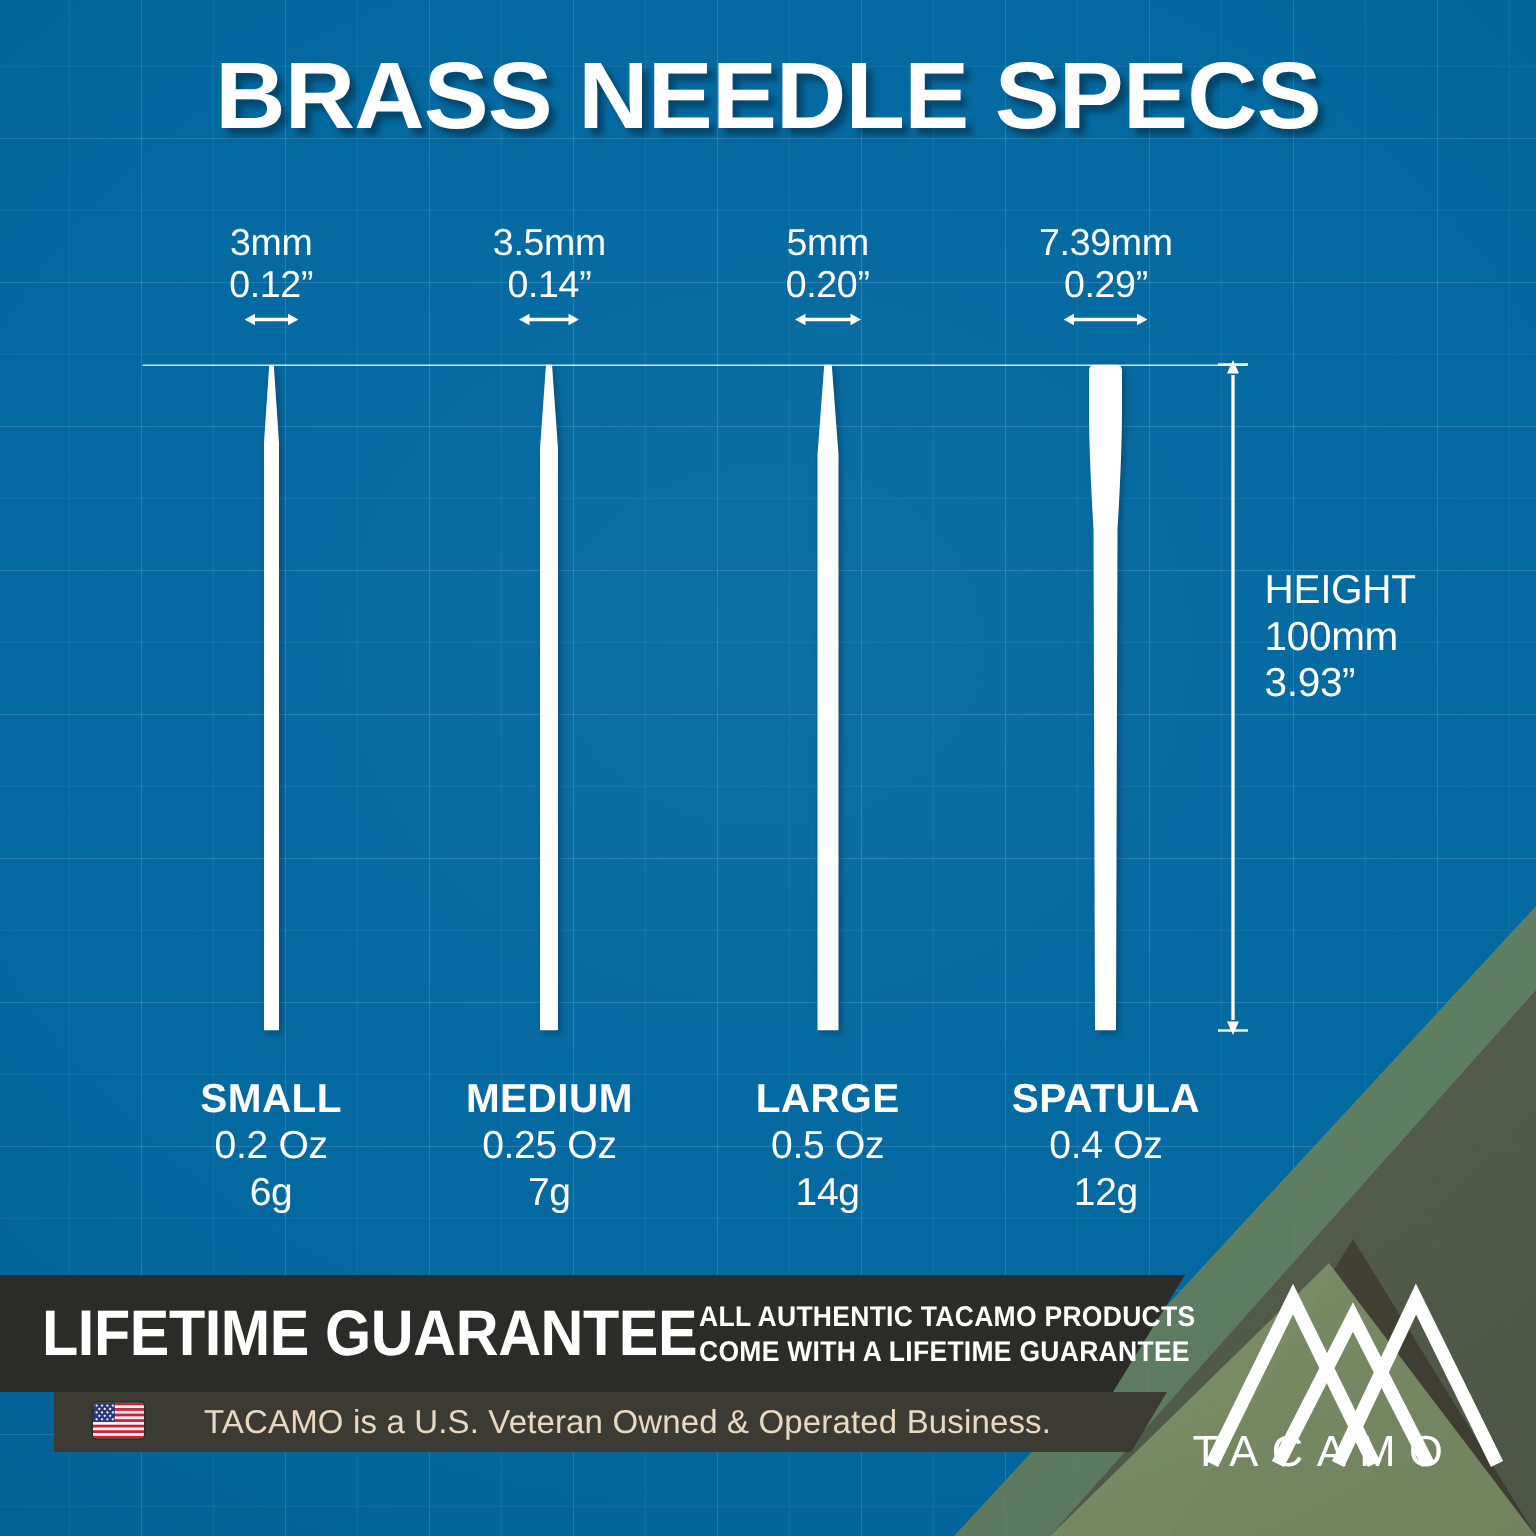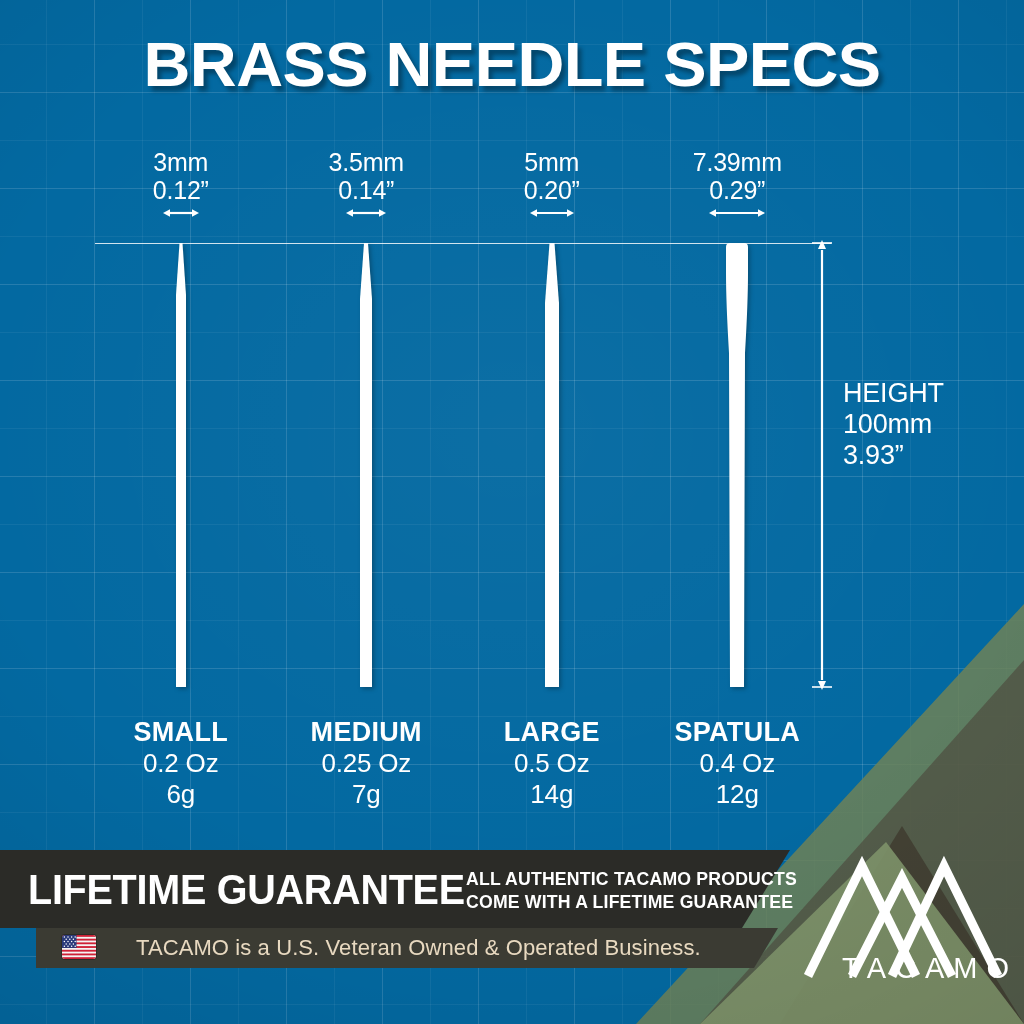--- a/index.html
+++ b/index.html
@@ -260,21 +260,21 @@
     left: 786px;
     top: 852px;
     width: 232px;
     height: 150px;
   }
   .logo-word {
     position: absolute;
     left: 786px;
     top: 952px;
     width: 232px;
-    text-align: right;
+    text-align: left;
     color: #ffffff;
     font-size: 29px;
     letter-spacing: 9px;
     text-indent: 9px;
   }
 </style>
 </head>
 <body>
 
 <div id="page">

